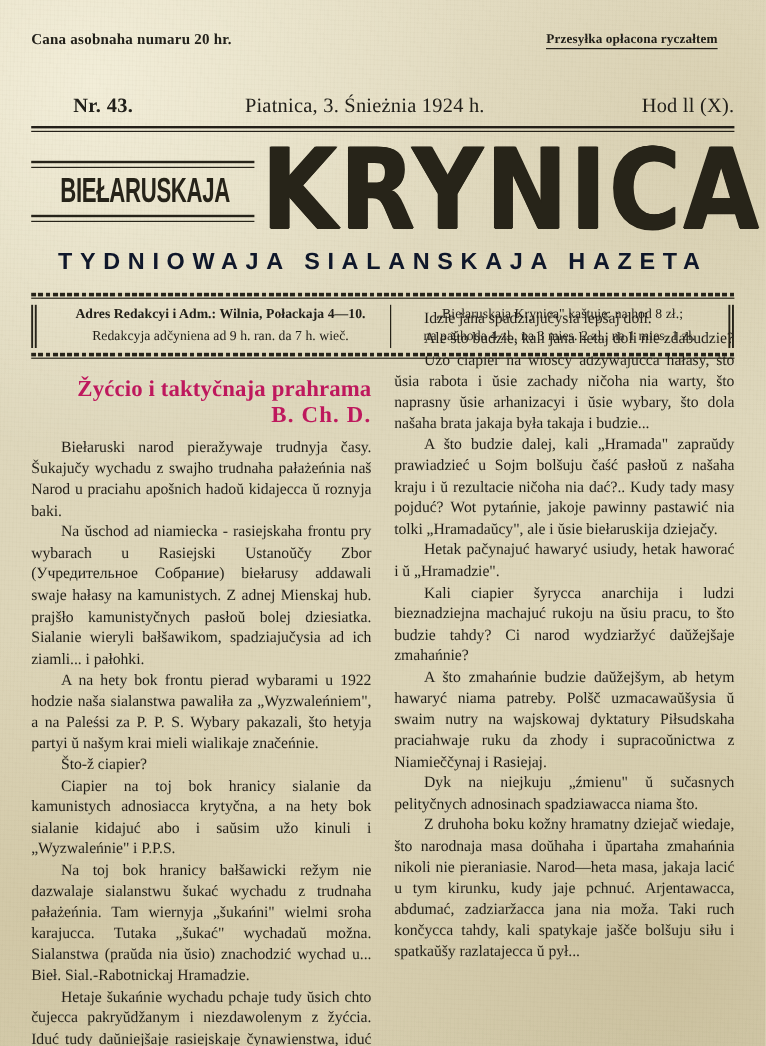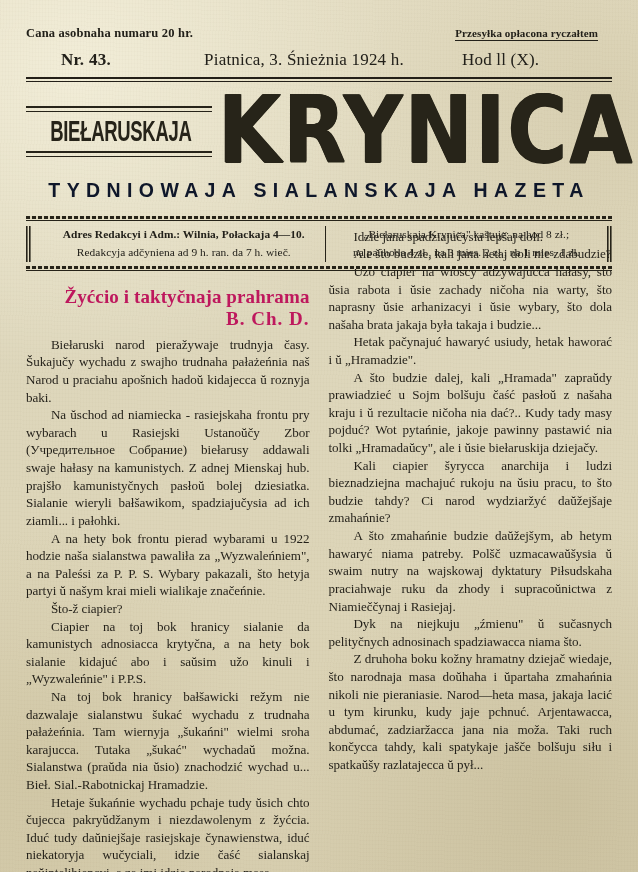--- a/index.html
+++ b/index.html
@@ -69,21 +69,21 @@
 
   .dateline {
     display: flex;
     align-items: baseline;
     margin-top: 9px;
     font-size: 17px;
     font-family: "Liberation Serif", serif;
   }
   .dl-issue { width: 120px; text-align: center; font-weight: 700; letter-spacing: .3px; }
   .dl-date  { flex: 1; text-align: center; letter-spacing: .2px; }
-  .dl-year  { width: 150px; text-align: left; letter-spacing: .2px; }
+  .dl-year  { width: 150px; text-align: right; letter-spacing: .2px; margin-top: 28px; }
 
   
   .rule-main { margin-top: 7px; }
   .rule-main .thick { height: 2.4px; background: #231f18; }
   .rule-main .thin  { height: 1px; background: #231f18; margin-top: 2px; }
 
   
   .masthead {
     display: flex;
     align-items: center;
@@ -280,22 +280,22 @@
       <p>Što-ž ciapier?</p>
       <p>Ciapier na toj bok hranicy sialanie da kamunistych adnosiacca krytyčna, a na hety bok sialanie kidajuć abo i saŭsim užo kinuli i „Wyzwaleńnie" i P.P.S.</p>
       <p>Na toj bok hranicy bałšawicki režym nie dazwalaje sialanstwu šukać wychadu z trudnaha pałażeńnia. Tam wiernyja „šukańni" wielmi sroha karajucca. Tutaka „šukać" wychadaŭ možna. Sialanstwa (praŭda nia ŭsio) znachodzić wychad u... Bieł. Sial.-Rabotnickaj Hramadzie.</p>
       <p>Hetaje šukańnie wychadu pchaje tudy ŭsich chto čujecca pakryŭdžanym i niezdawolenym z žyćcia. Iduć tudy daŭniejšaje rasiejskaje čynawienstwa, iduć niekatoryja wučyciali, idzie čaść sialanskaj paŭintelihiencyi, a za imi jdzie narodnaja masa...</p>
     </div>
 
     <div class="col right">
       <p>Idzie jana spadziajučysia lepšaj doli.</p>
       <p>Ale što budzie, kali jana hetaj doli nie zdabudzie?</p>
       <p>Užo ciapier na wioscy adzywajucca hałasy, što ŭsia rabota i ŭsie zachady ničoha nia warty, što naprasny ŭsie arhanizacyi i ŭsie wybary, što dola našaha brata jakaja była takaja i budzie...</p>
+      <p>A što budzie dalej, kali „Hramada" zapraŭdy prawiadzieć u Sojm bolšuju čaść pasłoŭ z našaha kraju i ŭ rezultacie ničoha nia dać?.. Kudy tady masy pojduć? Wot pytańnie, jakoje pawinny pastawić nia tolki „Hramadaŭcy", ale i ŭsie biełaruskija dziejačy.</p>
       <p>Hetak pačynajuć hawaryć usiudy, hetak haworać i ŭ „Hramadzie".</p>
-      <p>A što budzie dalej, kali „Hramada" zapraŭdy prawiadzieć u Sojm bolšuju čaść pasłoŭ z našaha kraju i ŭ rezultacie ničoha nia dać?.. Kudy tady masy pojduć? Wot pytańnie, jakoje pawinny pastawić nia tolki „Hramadaŭcy", ale i ŭsie biełaruskija dziejačy.</p>
       <p>Kali ciapier šyrycca anarchija i ludzi bieznadziejna machajuć rukoju na ŭsiu pracu, to što budzie tahdy? Ci narod wydziaržyć daŭžejšaje zmahańnie?</p>
       <p>A što zmahańnie budzie daŭžejšym, ab hetym hawaryć niama patreby. Polšč uzmacawaŭšysia ŭ swaim nutry na wajskowaj dyktatury Piłsudskaha praciahwaje ruku da zhody i supracoŭnictwa z Niamieččynaj i Rasiejaj.</p>
       <p>Dyk na niejkuju „źmienu" ŭ sučasnych pelityčnych adnosinach spadziawacca niama što.</p>
       <p>Z druhoha boku kožny hramatny dziejač wiedaje, što narodnaja masa doŭhaha i ŭpartaha zmahańnia nikoli nie pieraniasie. Narod—heta masa, jakaja lacić u tym kirunku, kudy jaje pchnuć. Arjentawacca, abdumać, zadziaržacca jana nia moža. Taki ruch končycca tahdy, kali spatykaje jašče bolšuju siłu i spatkaŭšy razlatajecca ŭ pył...</p>
     </div>
   </div>
 
 </div>
 
 </body></html>

